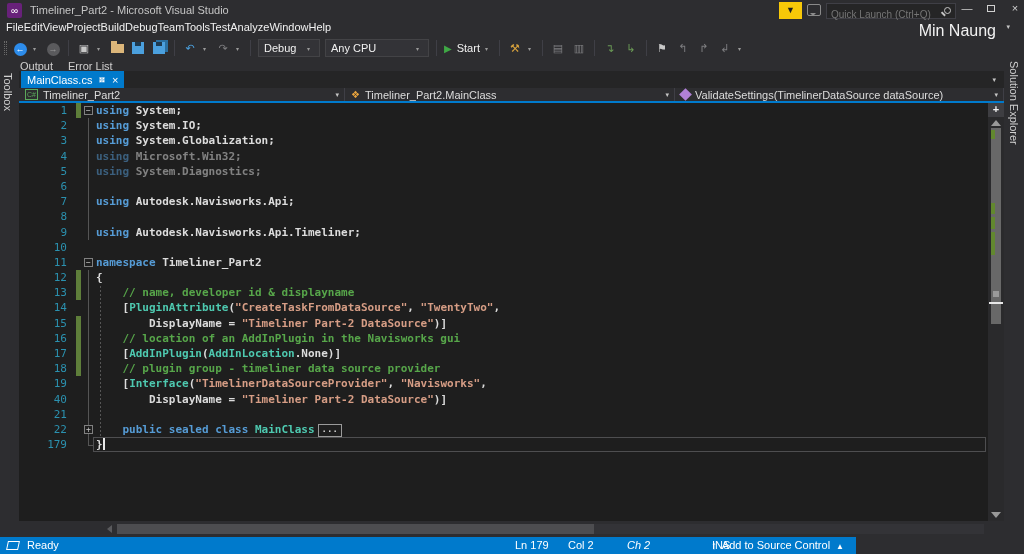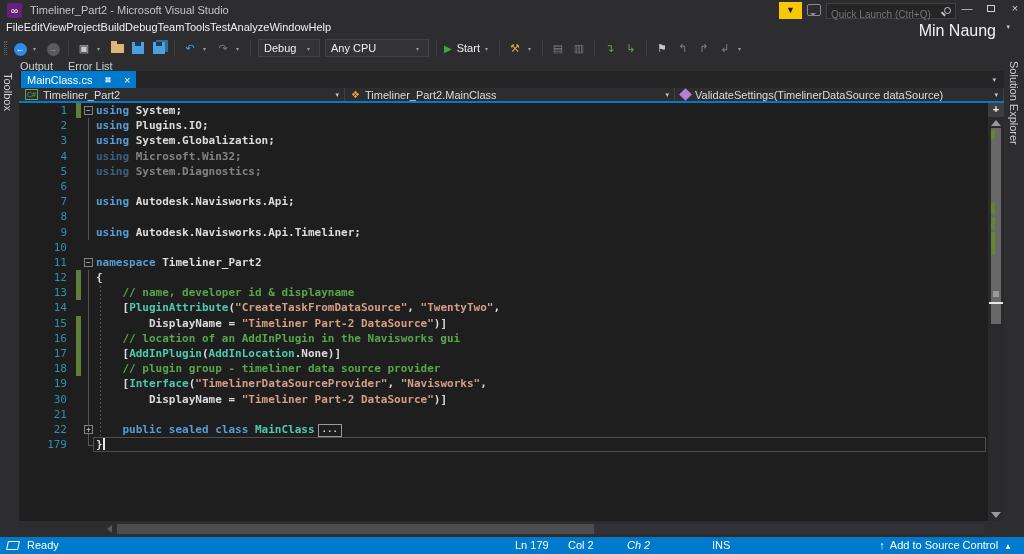--- a/index.html
+++ b/index.html
@@ -61,21 +61,21 @@
   #panel-tabs { position:absolute; left:20px; top:60px; display:flex; gap:15px; }
   .panel-tab { font-size:11px; color:#D0CFCF; }
   #left-strip { position:absolute; left:0; top:59px; width:19px; height:495px; background:#2D2D30; }
   #left-strip span { position:absolute; left:2px; top:14px; writing-mode:vertical-rl; font-size:11px; color:#D0D0D0; }
   #right-strip { position:absolute; right:0; top:59px; width:20px; height:462px; background:#2D2D30; }
   #right-strip span { position:absolute; left:4px; top:2px; writing-mode:vertical-rl; font-size:11px; color:#D0D0D0; }
 
   
   #tabwell { position:absolute; left:19px; top:71px; width:985px; height:17px; background:#252526; }
   #doc-tab { position:absolute; left:2px; top:0; height:17px; background:#007ACC; color:#fff;
-             font-size:11px; display:flex; align-items:center; padding:0 6px; gap:12px; }
+             font-size:11px; display:flex; align-items:center; padding:0 6px; gap:6px; }
   .pin-ico { font-size:9px; color:#fff; transform:rotate(45deg); display:inline-block; }
   .close-ico { font-size:11px; color:#fff; }
   #tab-chevron { position:absolute; right:8px; top:5px; font-size:7px; color:#C5C5C5; }
 
   
   #navbar { position:absolute; left:19px; top:88px; width:985px; height:15px; background:#2D2D30;
             border-bottom:2px solid #007ACC; display:flex; }
   .nav-sec { display:flex; align-items:center; font-size:11px; color:#DCDCDC; gap:5px;
              border-right:1px solid #3F3F46; padding:0 6px; position:relative; }
   .nav-sec .ncaret { position:absolute; right:5px; font-size:7px; color:#C5C5C5; }
@@ -129,21 +129,21 @@
   #hscrollrow { position:absolute; left:19px; top:521px; width:985px; height:16px; background:#2D2D30; }
   #zoom-combo { position:absolute; left:20px; top:1px; width:72px; height:32px; font-size:10px;
                 color:#DCDCDC; display:flex; align-items:flex-end; gap:14px; padding-left:8px; }
   #zoom-combo .caret { font-size:6px; }
   #hleft-arrow { position:absolute; left:88px; top:4px; width:0; height:0; border-top:4px solid transparent;
                  border-bottom:4px solid transparent; border-right:5px solid #5A5A5D; }
   #htrack { position:absolute; left:98px; right:20px; top:3px; height:10px; background:#333337; }
   #hthumb { position:absolute; left:0; width:55%; height:10px; background:#4D4D50; }
 
   
-  #statusbar { position:absolute; left:0; top:537px; width:1024px; height:17px; background:#007ACC;
+  #statusbar { position:absolute; left:0; top:537px; width:856px; height:17px; background:#007ACC;
                color:#fff; font-size:11px; }
   #status-icon { position:absolute; left:7px; top:4px; width:12px; height:9px; border:1px solid #fff; transform:skewX(-12deg); }
   #status-ready { position:absolute; left:27px; top:2px; }
   #status-ln { position:absolute; left:515px; top:2px; }
   #status-col { position:absolute; left:568px; top:2px; }
   #status-ch { position:absolute; left:627px; top:2px;font-style:italic; }
   #status-ins { position:absolute; left:712px; top:2px; }
   #status-src { position:absolute; right:12px; top:2px; }
   #status-src .up { margin-right:5px; } #status-src .tri { font-size:8px; margin-left:6px; }
 </style>
@@ -272,39 +272,39 @@
       <span class="ncaret">▾</span>
     </div>
   </div>
 
   <div id="editor">
     <div class="fold-line" id="fold-line-a"></div>
     <div class="fold-line" id="fold-line-b"></div>
     <div id="indent-guide"></div>
     <div id="code-lines">
         <div class="row"><span class="num">1</span><span class="chg"></span><span class="foldbox">−</span><span class="code"><span class="seg-k">using </span><span class="seg-p">System;</span></span></div>
-        <div class="row"><span class="num">2</span><span class="code"><span class="seg-k">using </span><span class="seg-p">Plugins.IO;</span></span></div>
+        <div class="row"><span class="num">2</span><span class="code"><span class="seg-k">using </span><span class="seg-p">System.IO;</span></span></div>
         <div class="row"><span class="num">3</span><span class="code"><span class="seg-k">using </span><span class="seg-p">System.Globalization;</span></span></div>
         <div class="row dim"><span class="num">4</span><span class="code"><span class="seg-k">using </span><span class="seg-p">Microsoft.Win32;</span></span></div>
         <div class="row dim"><span class="num">5</span><span class="code"><span class="seg-k">using </span><span class="seg-p">System.Diagnostics;</span></span></div>
         <div class="row"><span class="num">6</span><span class="code"></span></div>
         <div class="row"><span class="num">7</span><span class="code"><span class="seg-k">using </span><span class="seg-p">Autodesk.Navisworks.Api;</span></span></div>
         <div class="row"><span class="num">8</span></div>
         <div class="row"><span class="num">9</span><span class="code"><span class="seg-k">using </span><span class="seg-p">Autodesk.Navisworks.Api.Timeliner;</span></span></div>
         <div class="row"><span class="num">10</span><span class="code"></span></div>
         <div class="row"><span class="num">11</span><span class="foldbox">−</span><span class="code"><span class="seg-k">namespace </span><span class="seg-p">Timeliner_Part2</span></span></div>
         <div class="row"><span class="num">12</span><span class="chg"></span><span class="code"><span class="seg-p">{</span></span></div>
         <div class="row"><span class="num">13</span><span class="chg"></span><span class="code"><span class="seg-c">    // name, developer id &amp; displayname</span></span></div>
         <div class="row"><span class="num">14</span><span class="code"><span class="seg-p">    [</span><span class="seg-t">PluginAttribute</span><span class="seg-p">(</span><span class="seg-s">"CreateTaskFromDataSource"</span><span class="seg-p">, </span><span class="seg-s">"TwentyTwo"</span><span class="seg-p">,</span></span></div>
         <div class="row"><span class="num">15</span><span class="chg"></span><span class="code"><span class="seg-p">        DisplayName = </span><span class="seg-s">"Timeliner Part-2 DataSource"</span><span class="seg-p">)]</span></span></div>
         <div class="row"><span class="num">16</span><span class="chg"></span><span class="code"><span class="seg-c">    // location of an AddInPlugin in the Navisworks gui</span></span></div>
         <div class="row"><span class="num">17</span><span class="chg"></span><span class="code"><span class="seg-p">    [</span><span class="seg-t">AddInPlugin</span><span class="seg-p">(</span><span class="seg-t">AddInLocation</span><span class="seg-p">.None)]</span></span></div>
         <div class="row"><span class="num">18</span><span class="chg"></span><span class="code"><span class="seg-c">    // plugin group - timeliner data source provider</span></span></div>
         <div class="row"><span class="num">19</span><span class="code"><span class="seg-p">    [</span><span class="seg-t">Interface</span><span class="seg-p">(</span><span class="seg-s">"TimelinerDataSourceProvider"</span><span class="seg-p">, </span><span class="seg-s">"Navisworks"</span><span class="seg-p">,</span></span></div>
-        <div class="row"><span class="num">30</span><span class="code"><span class="seg-p">        DisplayName = </span><span class="seg-s">"Timeliner Part-2 DataSource"</span><span class="seg-p">)]</span></span></div>
+        <div class="row"><span class="num">40</span><span class="code"><span class="seg-p">        DisplayName = </span><span class="seg-s">"Timeliner Part-2 DataSource"</span><span class="seg-p">)]</span></span></div>
         <div class="row"><span class="num">21</span><span class="code"></span></div>
         <div class="row"><span class="num">22</span><span class="foldbox">+</span><span class="code"><span class="seg-p">    </span><span class="seg-k">public sealed class </span><span class="seg-t">MainClass</span><span class="collapse-box">...</span></span></div>
         <div class="row cur"><span class="num">179</span><span class="code"><span class="seg-p">}</span><span class="caret-bar"></span></span></div>
       </div>
 
     <div id="vscroll">
       <div id="split-grip">+</div>
       <div class="sarrow" id="sarrow-up"></div>
       <div id="vthumb"></div>
       <div id="marks">

